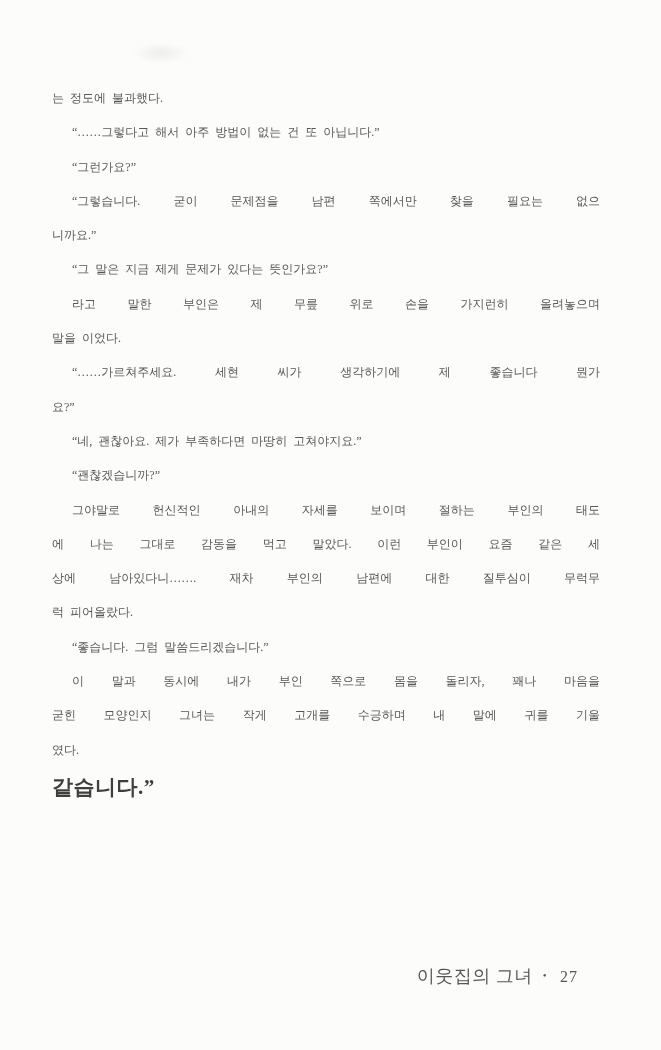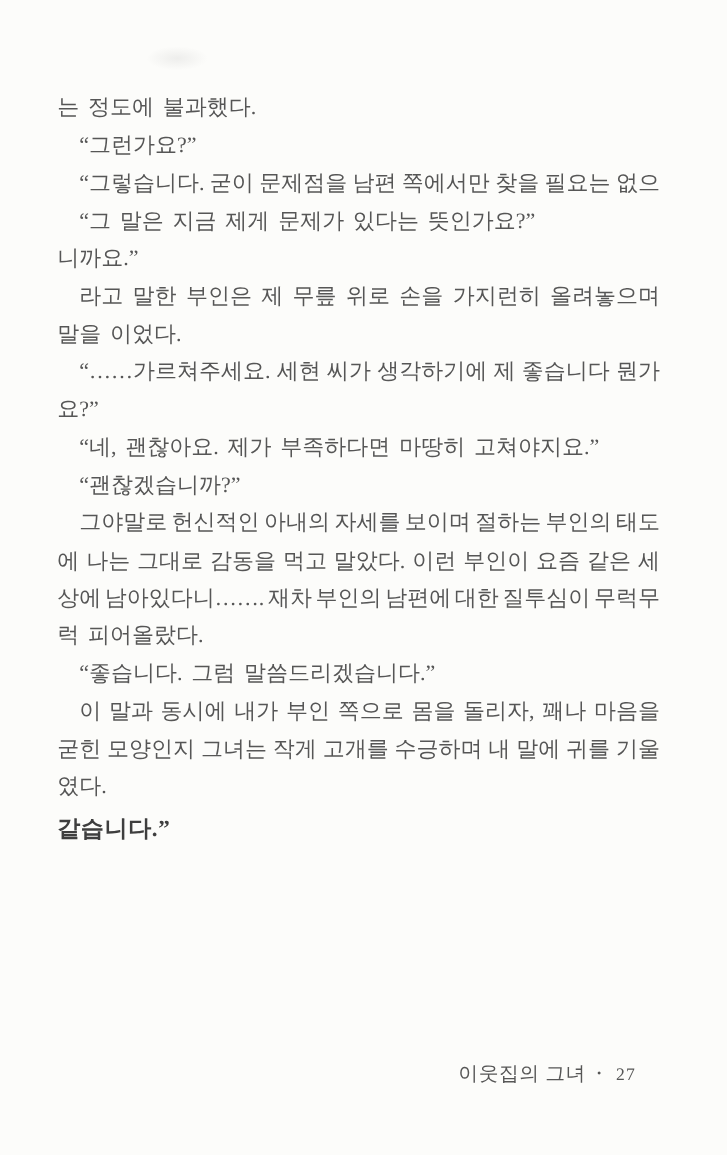--- a/index.html
+++ b/index.html
@@ -30,21 +30,21 @@
   }
   .body-text {
     position: absolute;
     left: 52px;
     top: 81px;
     width: 548px;
   }
   .line {
     height: 34.3px;
     line-height: 34.3px;
-    font-size: 20px;
+    font-size: 12px;
     color: var(--text);
     word-spacing: 3px;
     white-space: nowrap;
     overflow: hidden;
   }
   .line.just {
     display: flex;
     justify-content: space-between;
     word-spacing: 0;
     text-align: center;
@@ -80,33 +80,34 @@
     letter-spacing: 1px;
   }
 </style>
 </head>
 <body>
 
 <div class="page">
   <div class="smudge"></div>
   <div class="body-text" id="body-text">
       <div class="line">는 정도에 불과했다.</div>
+      <div class="line indent">“……그렇다고 해서 아주 방법이 없는 건 또 아닙니다.”</div>
       <div class="line indent">“그런가요?”</div>
       <div class="line just indent">
         <span>“그렇습니다.</span>
         <span>굳이</span>
         <span>문제점을</span>
         <span>남편</span>
         <span>쪽에서만</span>
         <span>찾을</span>
         <span>필요는</span>
         <span>없으</span>
       </div>
+      <div class="line">니까요.”</div>
       <div class="line indent">“그 말은 지금 제게 문제가 있다는 뜻인가요?”</div>
-      <div class="line">니까요.”</div>
       <div class="line just indent">
         <span>라고</span>
         <span>말한</span>
         <span>부인은</span>
         <span>제</span>
         <span>무릎</span>
         <span>위로</span>
         <span>손을</span>
         <span>가지런히</span>
         <span>올려놓으며</span>

